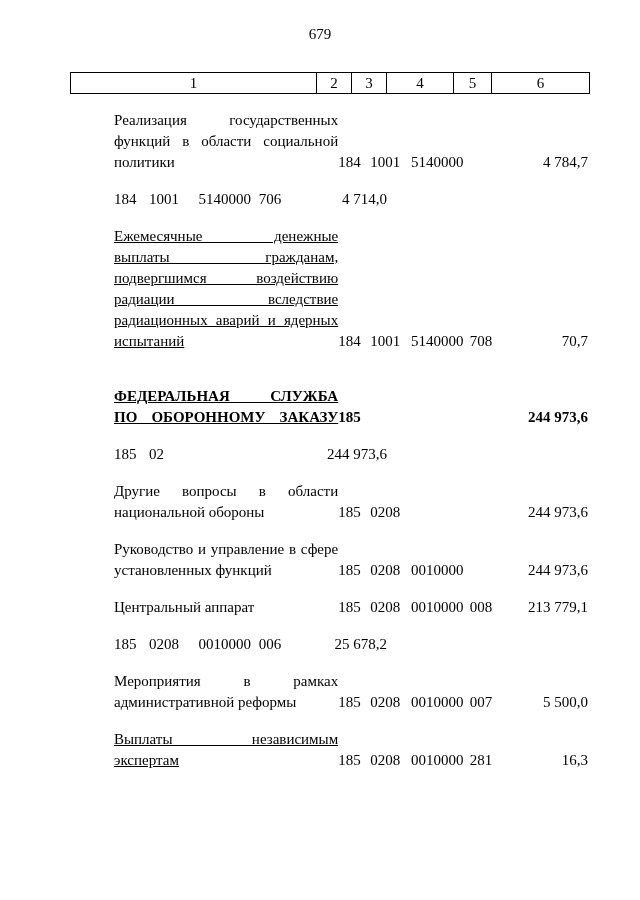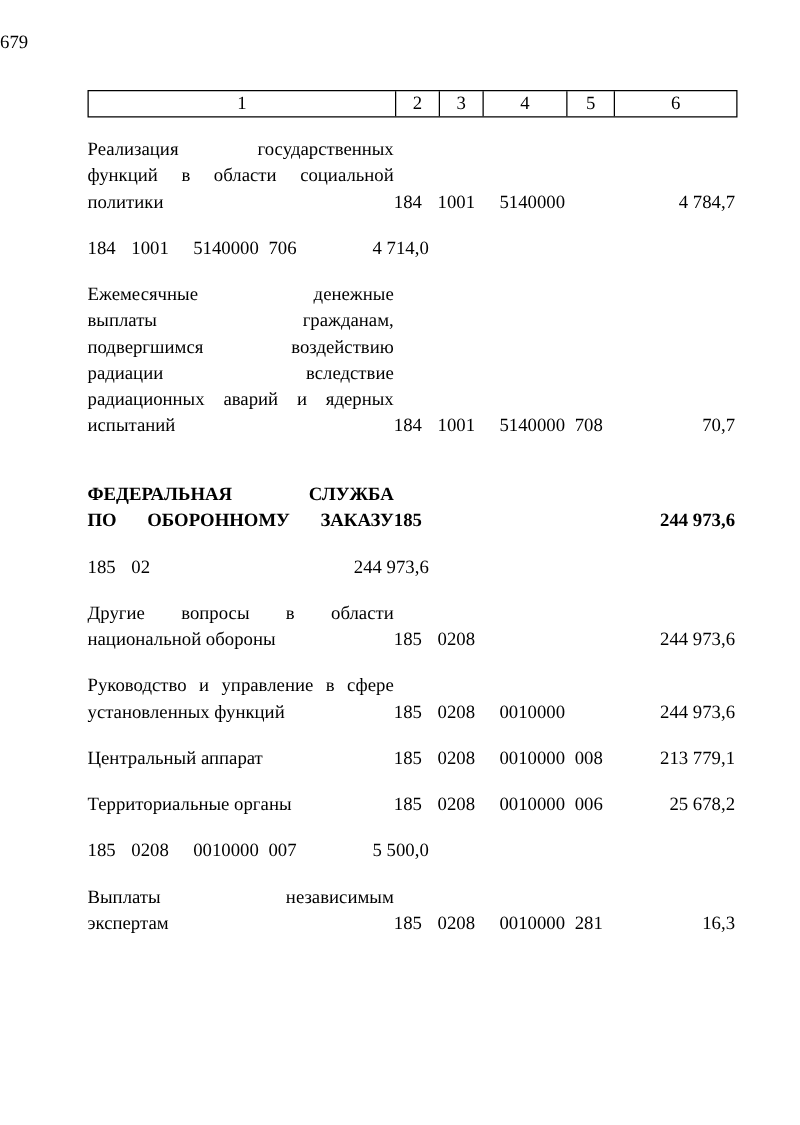--- a/index.html
+++ b/index.html
@@ -15,21 +15,21 @@
     width: 640px;
     height: 900px;
     font-family: "Liberation Serif", "DejaVu Serif", serif;
     color: #000;
   }
   .page-number {
     position: absolute;
     top: 26px;
     left: 0;
     width: 640px;
-    text-align: left;
+    text-align: center;
     font-size: 15px;
   }
   
   .header {
     position: absolute;
     left: 70px;
     top: 72px;
     width: 518px;
     display: flex;
     border: 1.5px solid #000;
@@ -53,32 +53,33 @@
   .tbody {
     position: absolute;
     left: 70px;
     top: 110px;
     width: 518px;
   }
   .row {
     display: flex;
     align-items: flex-end;
     margin-bottom: 16px;
+    margin-left: 44px;
   }
   .row.section { margin-top: 34px; }
   .row.bold .cell { font-weight: bold; }
   .cell {
     font-size: 15px;
     line-height: 21px;
   }
   .desc {
     width: 245px;
     text-align: justify;
   }
-  .pre { white-space: pre-line; }
+  .pre { white-space: pre-line; text-decoration: underline; }
   .spread { text-align-last: justify; }
   .c2, .c3 { width: 35px; text-align: left; }
   .c4 { width: 67px; text-align: right; }
   .c5 { width: 38px; text-align: center; }
   .amt { width: 98px; text-align: right; }
 </style>
 </head>
 <body>
 
 <div class="page">
@@ -157,28 +158,28 @@
       </div>
       <div class="row">
         <div class="cell desc">Центральный аппарат</div>
         <div class="cell c2">185</div>
         <div class="cell c3">0208</div>
         <div class="cell c4">0010000</div>
         <div class="cell c5">008</div>
         <div class="cell amt">213 779,1</div>
       </div>
       <div class="row">
-        <div class="cell desc">Территориальные органы</div>
         <div class="cell c2">185</div>
         <div class="cell c3">0208</div>
         <div class="cell c4">0010000</div>
         <div class="cell c5">006</div>
         <div class="cell amt">25 678,2</div>
       </div>
       <div class="row">
+        <div class="cell desc">Мероприятия в рамках административной реформы</div>
         <div class="cell c2">185</div>
         <div class="cell c3">0208</div>
         <div class="cell c4">0010000</div>
         <div class="cell c5">007</div>
         <div class="cell amt">5 500,0</div>
       </div>
       <div class="row">
         <div class="cell desc pre spread">Выплаты независимым
 экспертам</div>
         <div class="cell c2">185</div>

